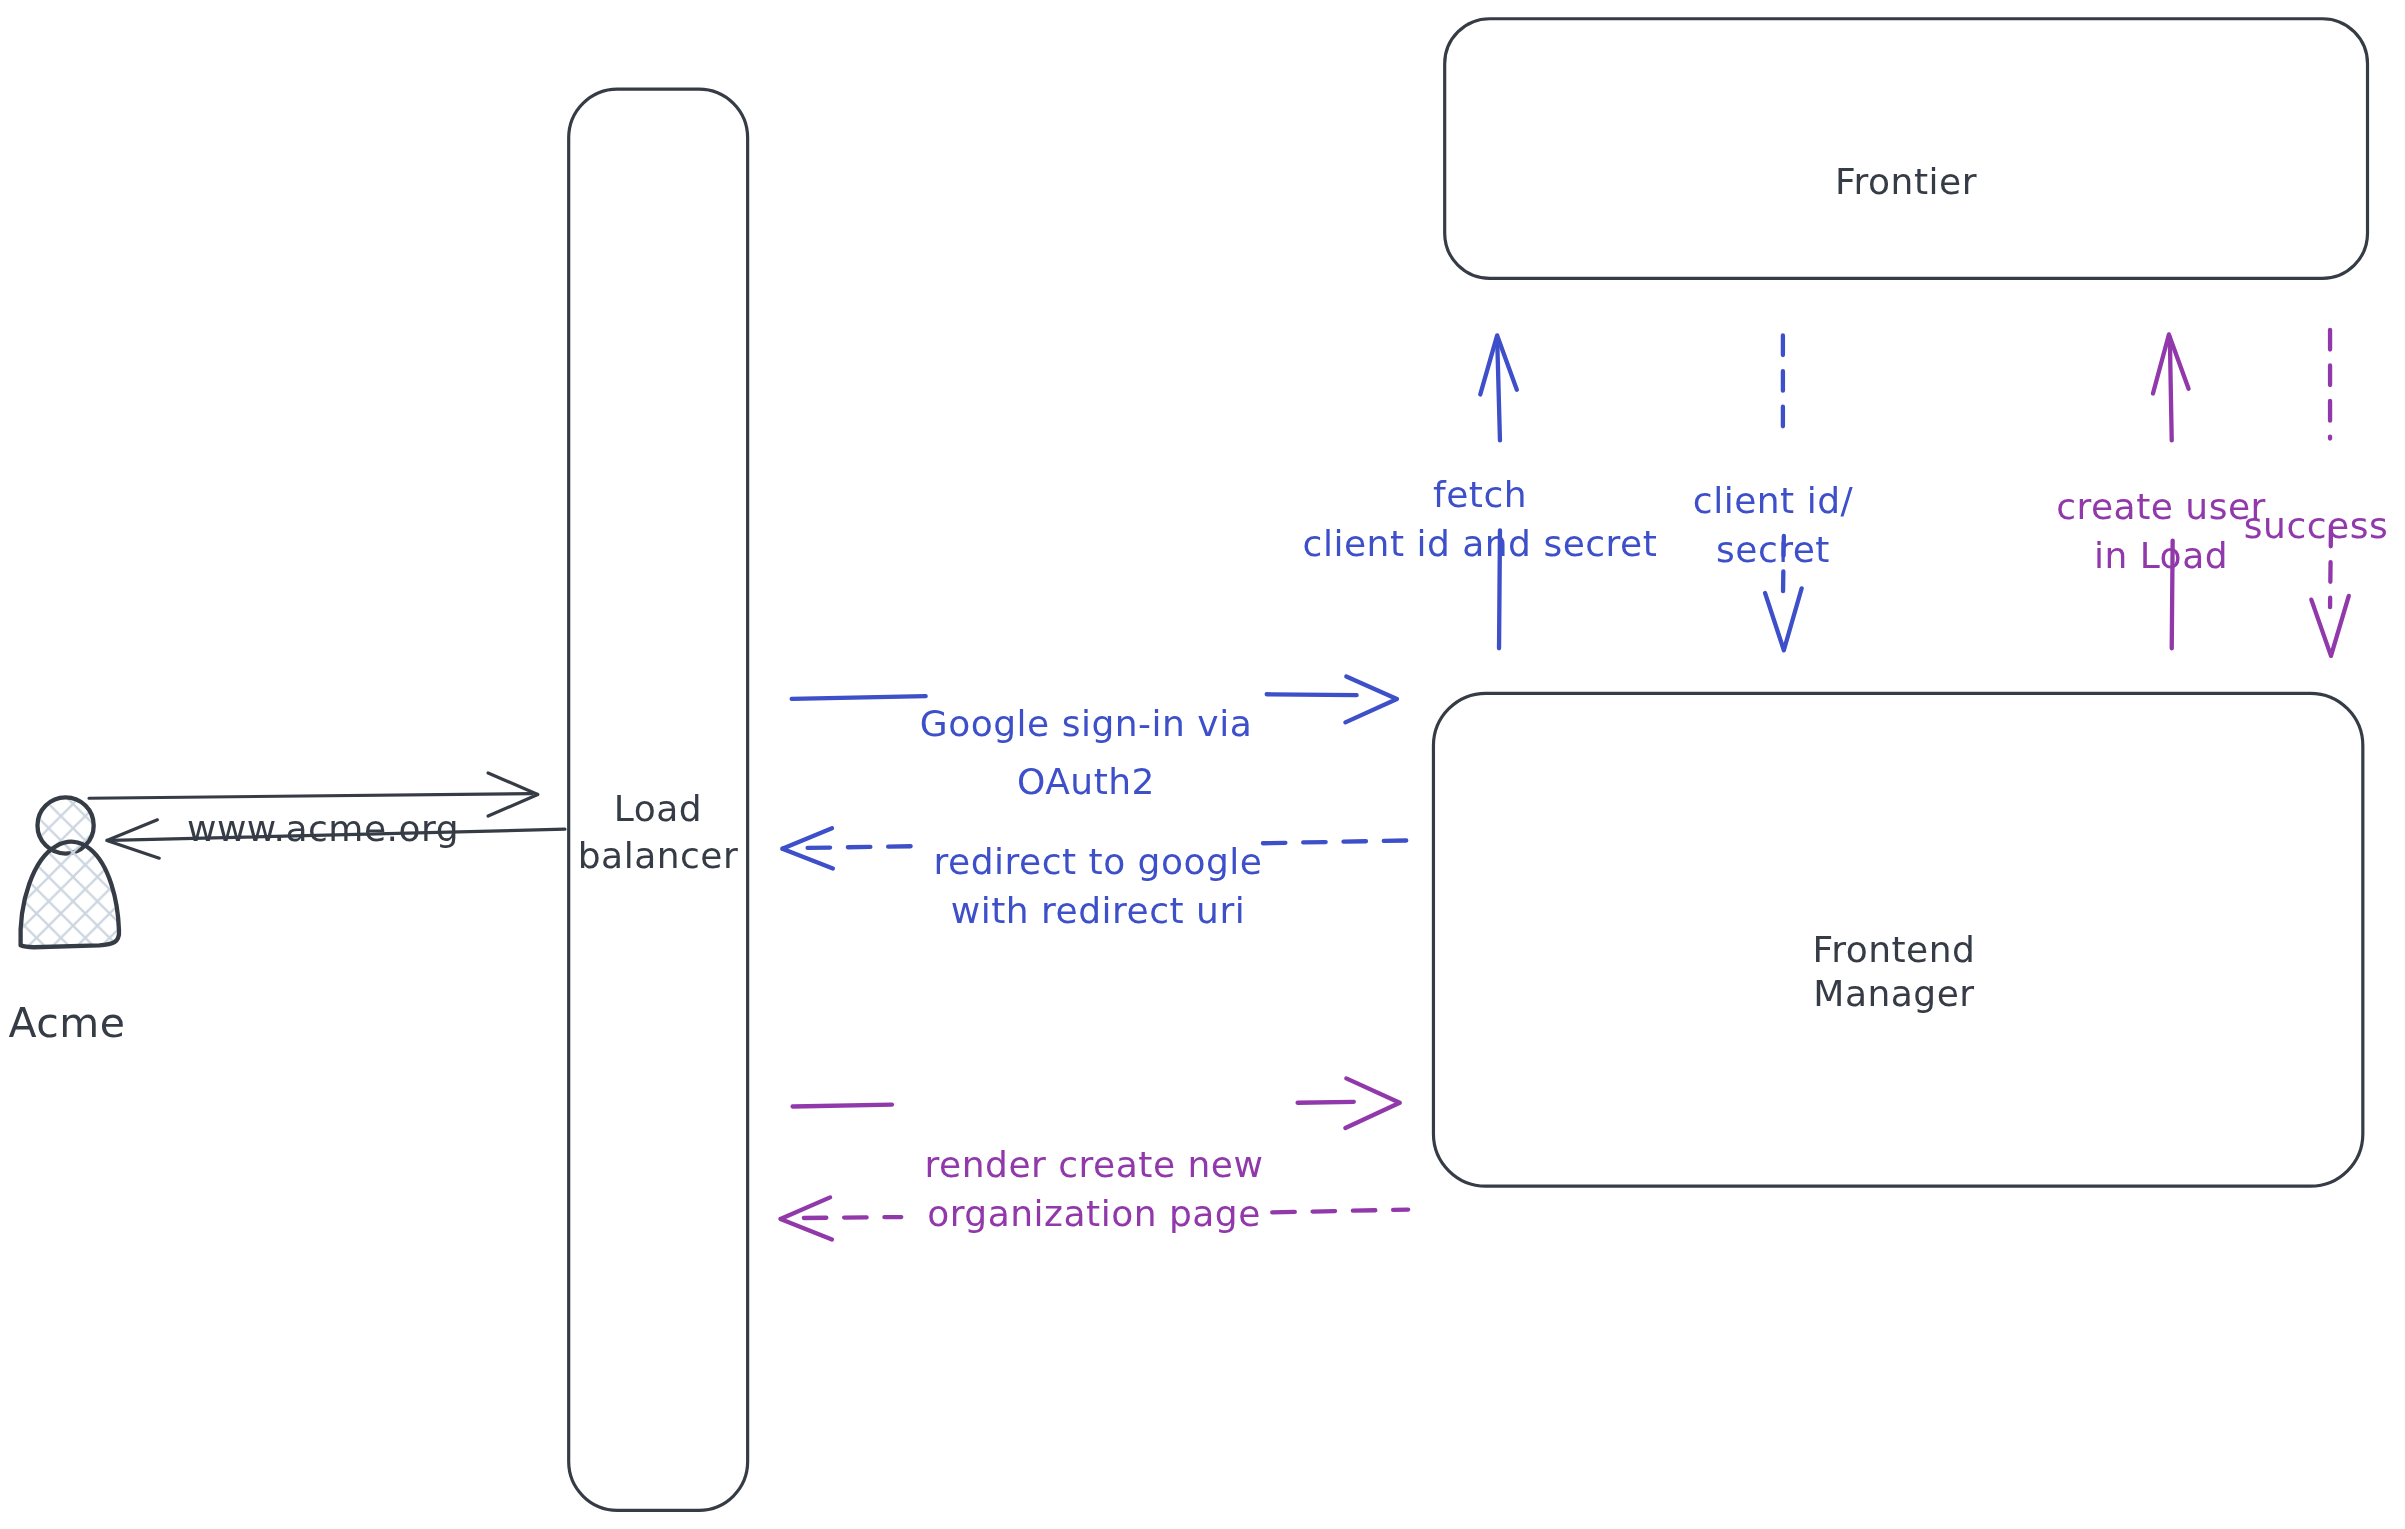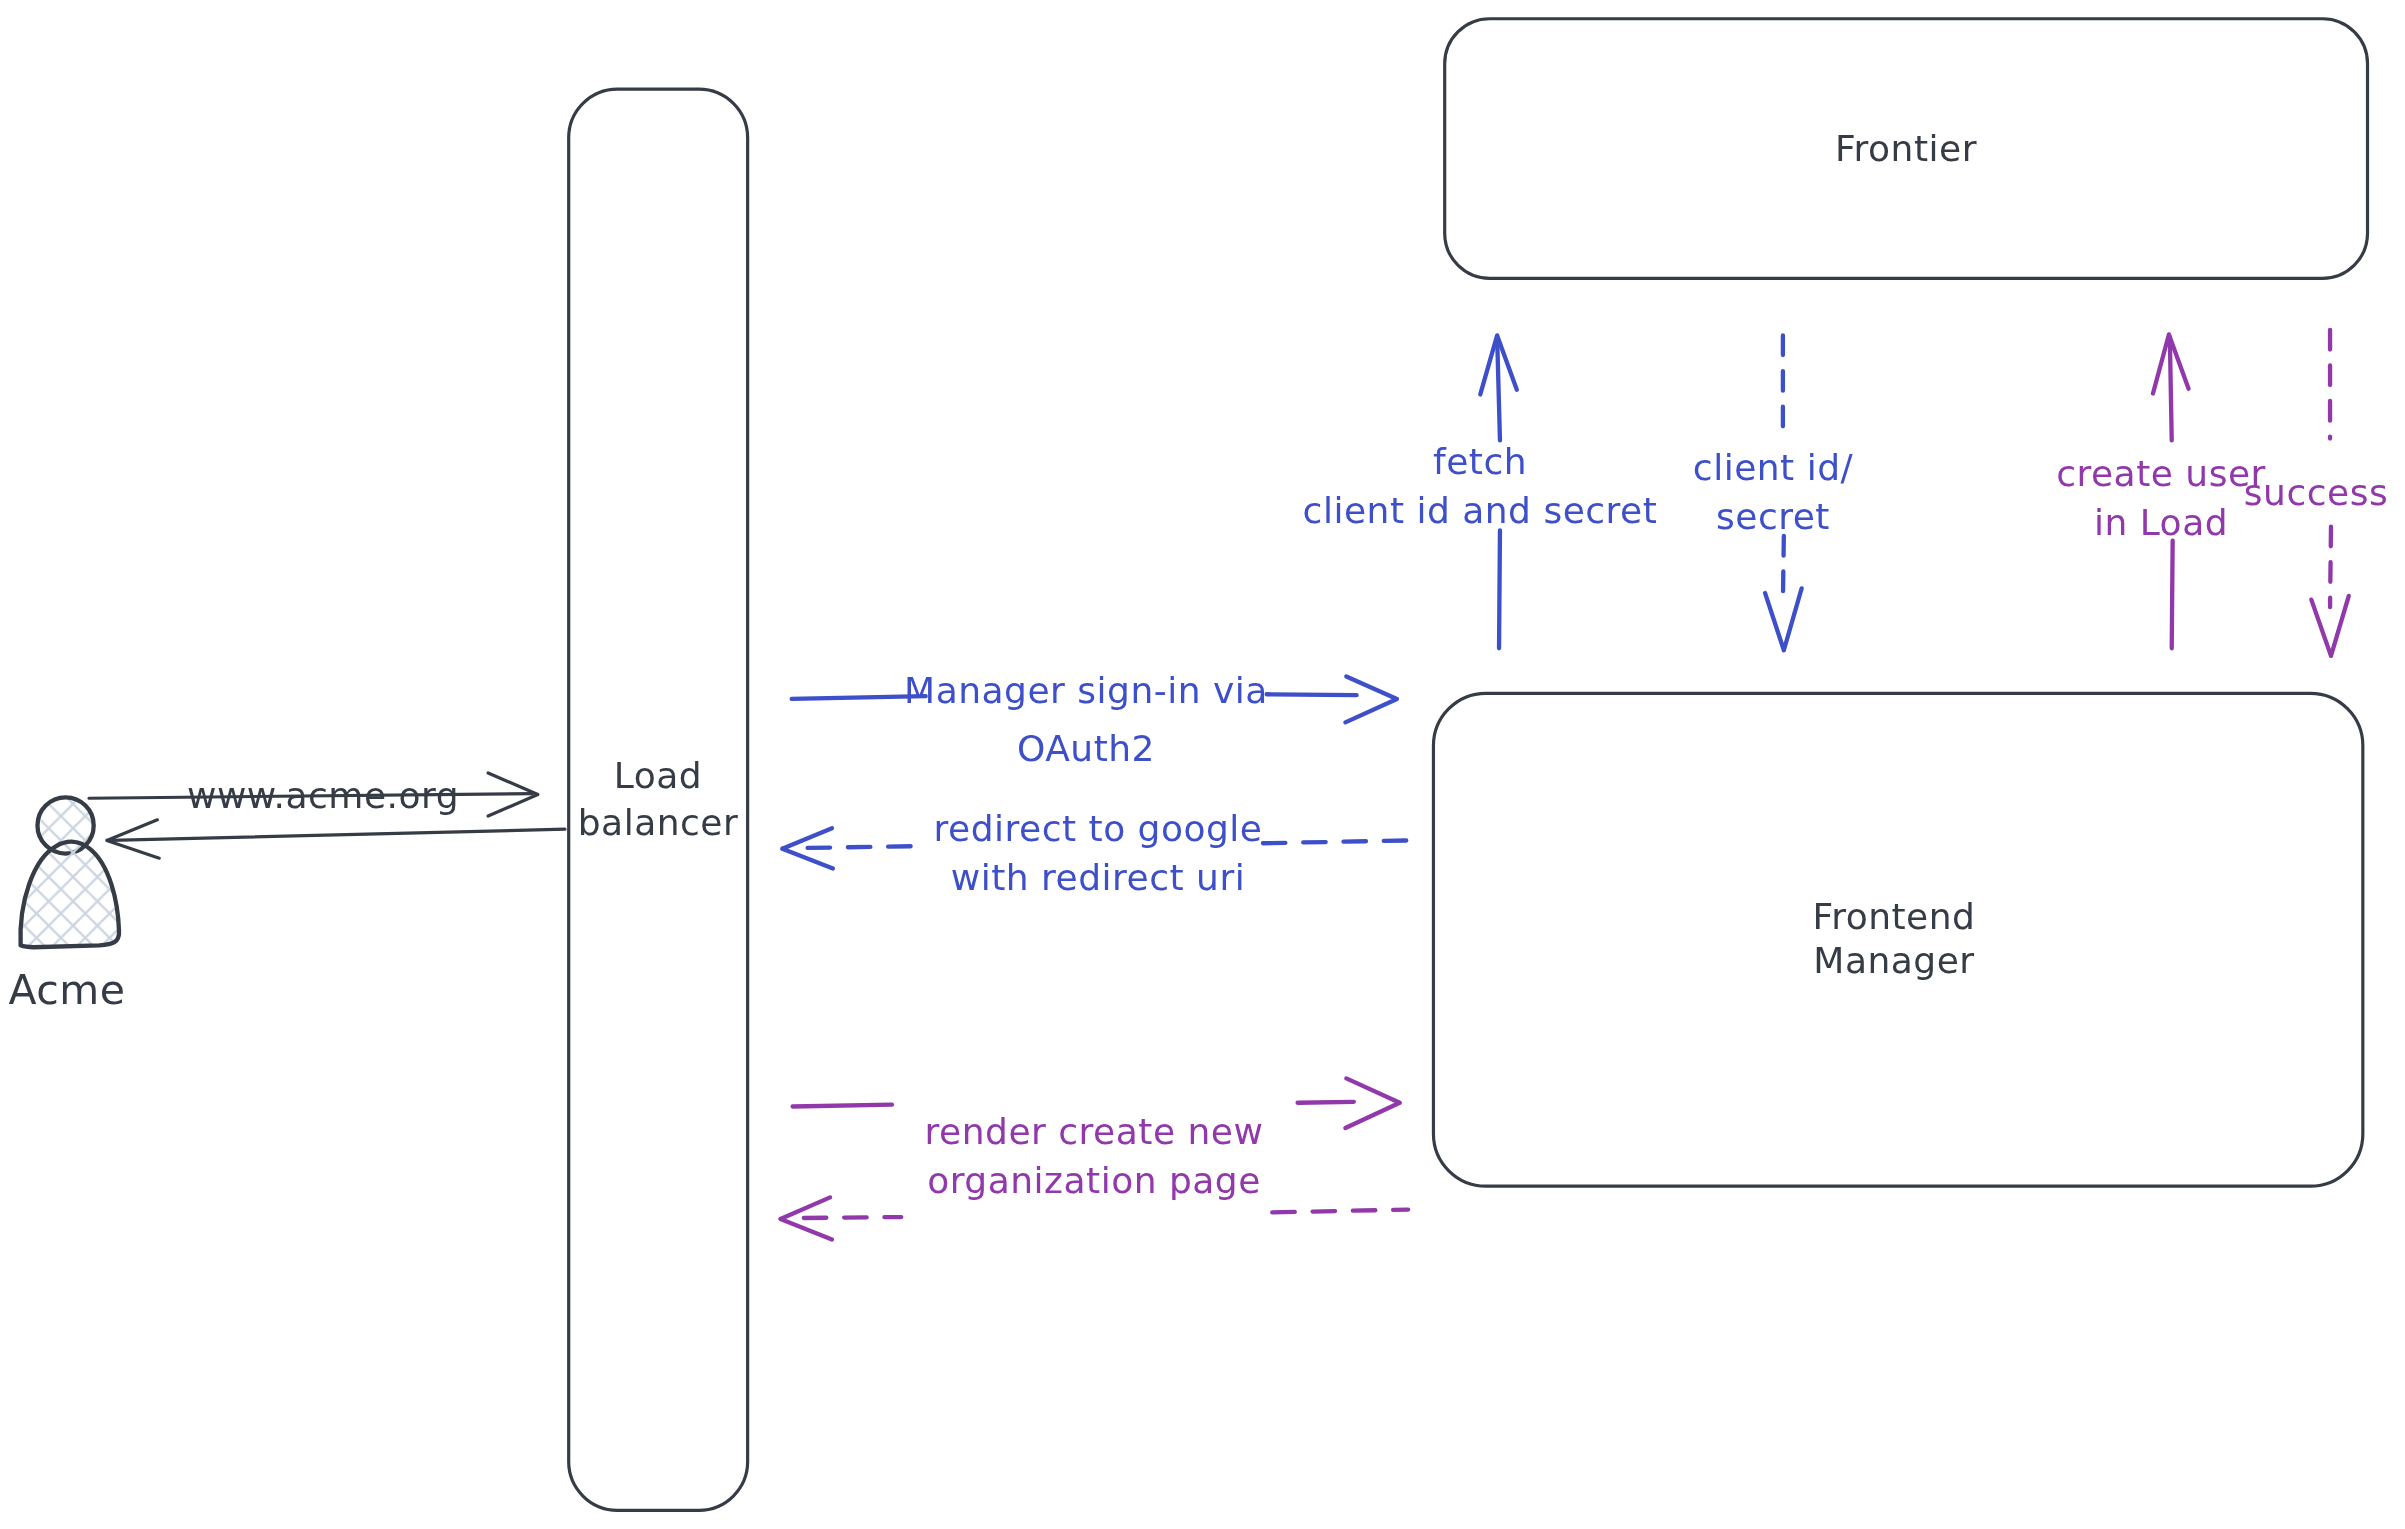--- a/index.html
+++ b/index.html
@@ -21,20 +21,21 @@
   .fig{fill:url(#hatch);stroke:var(--ink,#363c46);stroke-width:4.6;}
   .lbl{
     position:absolute;
     transform:translate(-50%,-50%);
     text-align:center;
     white-space:pre-line;
     font-size:36px;
     letter-spacing:0.5px;
     line-height:49px;
     color:var(--ink,#363c46);
+    margin-top:33px;
   }
   .lbl.blue{color:var(--blue,#3d4fc9);}
   .lbl.purple{color:var(--purple,#9138ab);}
   .lbl-user{left:67px;top:990px;font-size:41px;}
   .lbl-lb{left:658px;top:799px;line-height:47px;}
   .lbl-frontier{left:1906px;top:148px;}
   .lbl-fm{left:1894px;top:939px;line-height:44px;}
   .lbl-www{left:323px;top:795px;}
   .lbl-google{left:1086px;top:720px;line-height:58px;}
   .lbl-redirect{left:1098px;top:853px;}
@@ -118,21 +119,21 @@
   </svg>
 
   <div class="lbl lbl-user">Acme</div>
   <div class="lbl lbl-lb">Load
 balancer</div>
   <div class="lbl lbl-frontier">Frontier</div>
   <div class="lbl lbl-fm">Frontend
 Manager</div>
 
   <div class="lbl lbl-www">www.acme.org</div>
-  <div class="lbl blue lbl-google">Manager sign-in via
+  <div class="lbl blue lbl-google">Google sign-in via
 OAuth2</div>
   <div class="lbl blue lbl-redirect">redirect to google
 with redirect uri</div>
   <div class="lbl purple lbl-render">render create new
 organization page</div>
   <div class="lbl blue lbl-fetch">fetch
 client id and secret</div>
   <div class="lbl blue lbl-clientid">client id/
 secret</div>
   <div class="lbl purple lbl-createuser">create user

